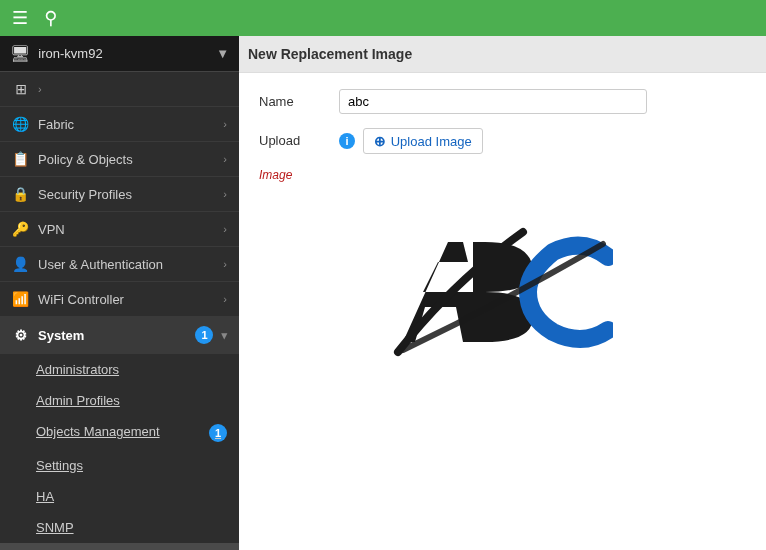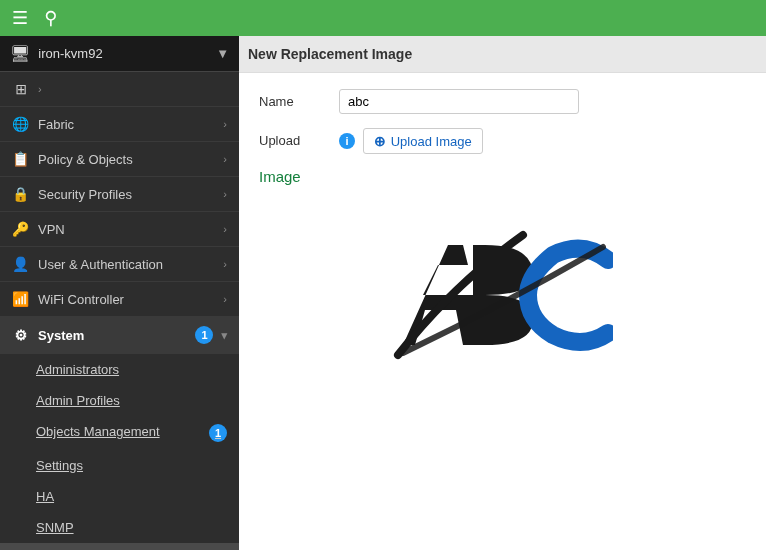--- a/index.html
+++ b/index.html
@@ -144,21 +144,21 @@
       color: #333;
       padding-top: 5px;
       flex-shrink: 0;
     }
 
     .form-input {
       border: 1px solid #ccc;
       border-radius: 3px;
       padding: 4px 8px;
       font-size: 13px;
-      width: 240px;
+      width: 308px;
       outline: none;
     }
 
     .upload-row {
       display: flex;
       align-items: center;
       gap: 8px;
     }
     .info-icon {
       background: #2196f3;
@@ -186,23 +186,24 @@
       gap: 5px;
     }
     .upload-btn .plus-icon { color: #1565c0; font-size: 14px; font-weight: bold; }
 
     .image-label-row {
       display: flex;
       align-items: flex-start;
     }
     .image-label {
       width: 80px;
-      font-size: 15px;
-      color: #15803d;
+      font-size: 12px;
+      color: #b91c1c;
       flex-shrink: 0;
+      font-style: italic;
     }
 
     
     .logo-area {
       display: flex;
       justify-content: center;
       align-items: center;
       padding: 40px 0 20px 0;
     }
   </style>

